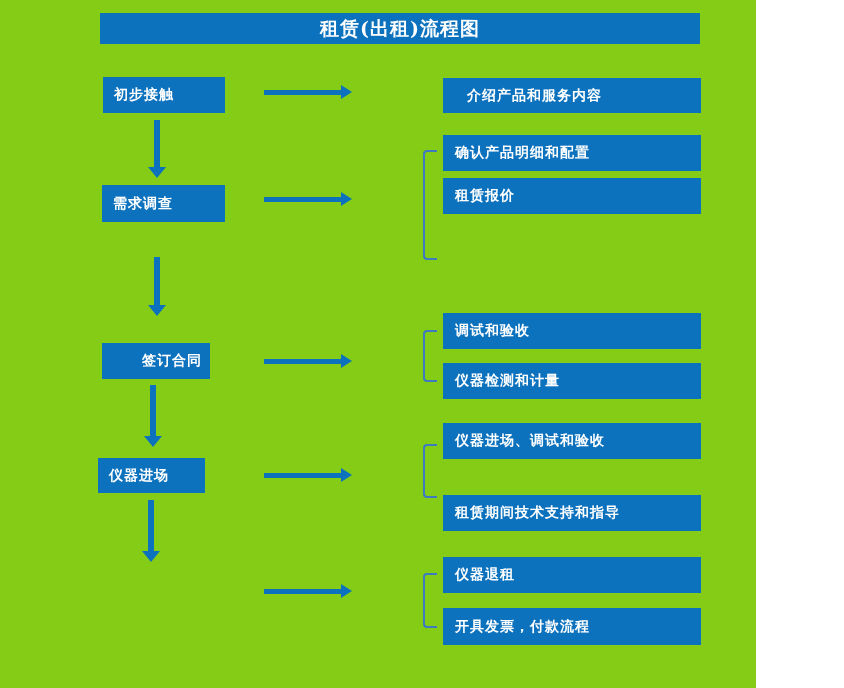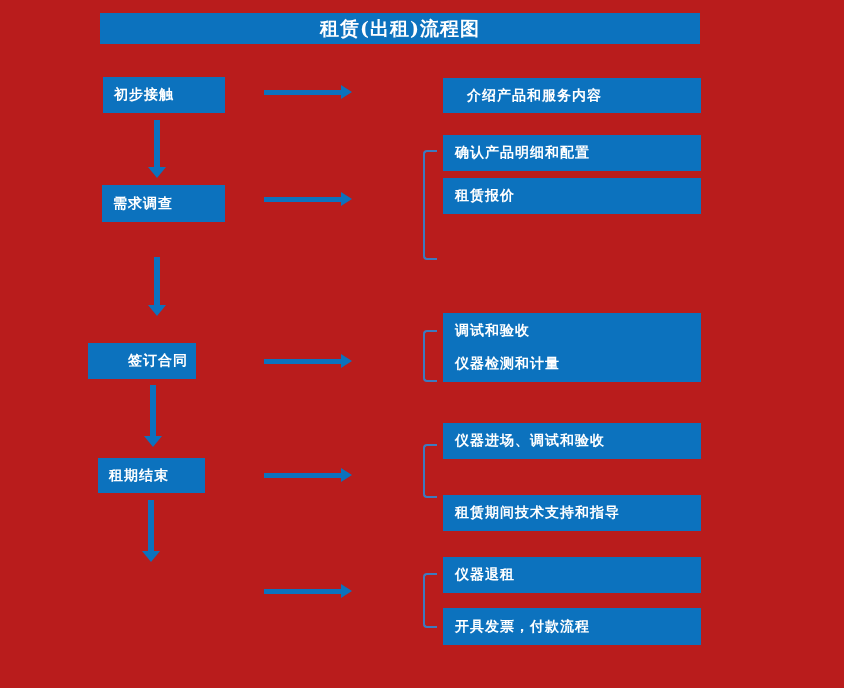--- a/index.html
+++ b/index.html
@@ -1,17 +1,17 @@
 <!DOCTYPE html>
 <html style="--primary: #0C72BE; --bracket: #3D7ABF;"><head>
 <meta charset="utf-8">
 <style>
   html,body{margin:0;padding:0;background:#ffffff;}
   .canvas{
-    position:relative;width:844px;height:688px;background:#b91c1c;overflow:hidden;
+    position:relative;width:756px;height:688px;background:#84cc16;overflow:hidden;
     font-family:"DejaVu Serif","Liberation Serif",serif;
   }
   .title-bar{
     position:absolute;left:100px;top:13px;width:600px;height:31px;
     background:var(--primary);color:#fff;font-weight:bold;font-size:19px;
     display:flex;align-items:center;justify-content:center;letter-spacing:1px;
   }
   .stage-box,.out-box{
     position:absolute;background:var(--primary);color:#fff;font-weight:bold;
     font-size:14px;display:flex;align-items:center;letter-spacing:1px;
@@ -40,22 +40,22 @@
 </style>
 </head>
 <body>
 
 <div class="canvas">
 
   <div class="title-bar">租赁(出租)流程图</div>
 
   <div class="stage-box" style="left:103px;top:77px;width:122px;height:36px;">初步接触</div>
   <div class="stage-box" style="left:102px;top:185px;width:123px;height:37px;text-align:center;">需求调查</div>
-  <div class="stage-box" style="left:88px;top:343px;width:108px;height:36px;padding-left:40px;">签订合同</div>
-  <div class="stage-box" style="left:98px;top:458px;width:107px;height:35px;">租期结束</div>
+  <div class="stage-box" style="left:102px;top:343px;width:108px;height:36px;padding-left:40px;">签订合同</div>
+  <div class="stage-box" style="left:98px;top:458px;width:107px;height:35px;">仪器进场</div>
 
   <div class="v-arrow" style="left:154px;top:120px;height:47px;"></div>
   <div class="v-arrow" style="left:154px;top:257px;height:48px;"></div>
   <div class="v-arrow" style="left:150px;top:385px;height:51px;"></div>
   <div class="v-arrow" style="left:148px;top:500px;height:51px;"></div>
 
   <div class="h-arrow" style="left:264px;top:90px;width:77px;"></div>
   <div class="h-arrow" style="left:264px;top:197px;width:77px;"></div>
   <div class="h-arrow" style="left:264px;top:359px;width:77px;"></div>
   <div class="h-arrow" style="left:264px;top:473px;width:77px;"></div>
@@ -65,21 +65,21 @@
   <div class="bracket" style="top:330px;height:52px;"></div>
   <div class="bracket" style="top:444px;height:54px;"></div>
   <div class="bracket" style="top:573px;height:55px;"></div>
 
   <div class="out-box" style="left:443px;top:78px;width:258px;height:35px;padding-left:24px;">介绍产品和服务内容</div>
 
   <div class="out-box" style="left:443px;top:135px;width:258px;height:36px;font-family:Liberation Serif, serif;">确认产品明细和配置</div>
   <div class="out-box" style="left:443px;top:178px;width:258px;height:36px;">租赁报价</div>
 
   <div class="out-box" style="left:443px;top:313px;width:258px;height:36px;">调试和验收</div>
-  <div class="out-box" style="left:443px;top:346px;width:258px;height:36px;">仪器检测和计量</div>
+  <div class="out-box" style="left:443px;top:363px;width:258px;height:36px;">仪器检测和计量</div>
 
   <div class="out-box" style="left:443px;top:423px;width:258px;height:36px;">仪器进场、调试和验收</div>
   <div class="out-box" style="left:443px;top:557px;width:258px;height:36px;">仪器退租</div>
 
   <div class="out-box" style="left:443px;top:495px;width:258px;height:36px;">租赁期间技术支持和指导</div>
   <div class="out-box" style="left:443px;top:608px;width:258px;height:37px;">开具发票，付款流程</div>
 
 </div>
 
 </body></html>

